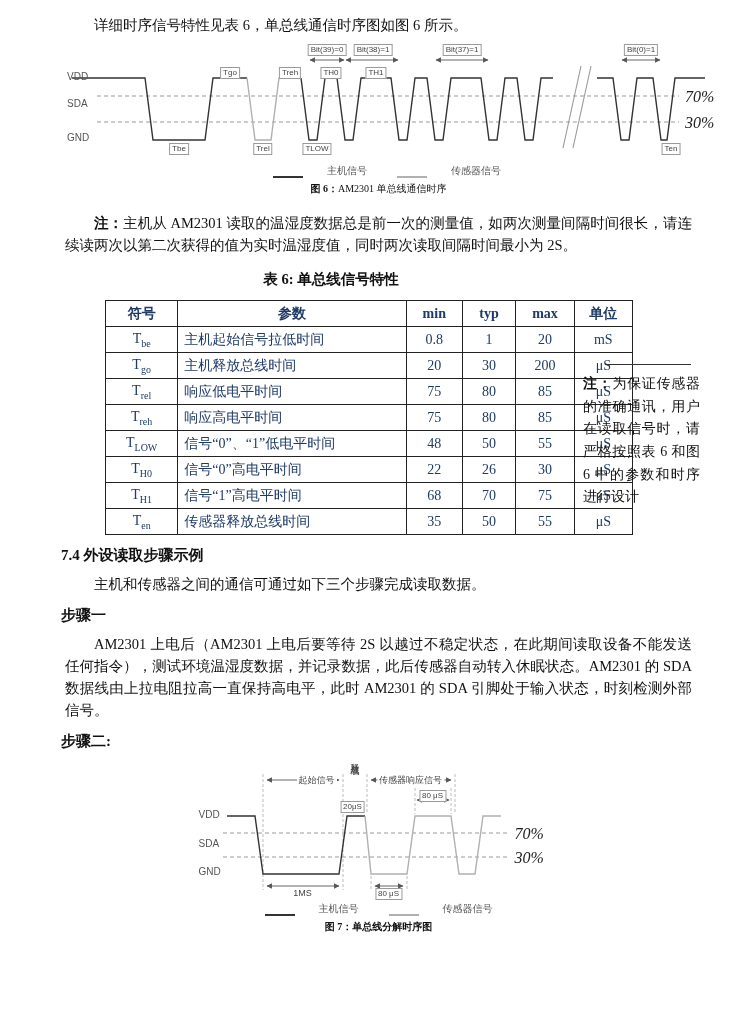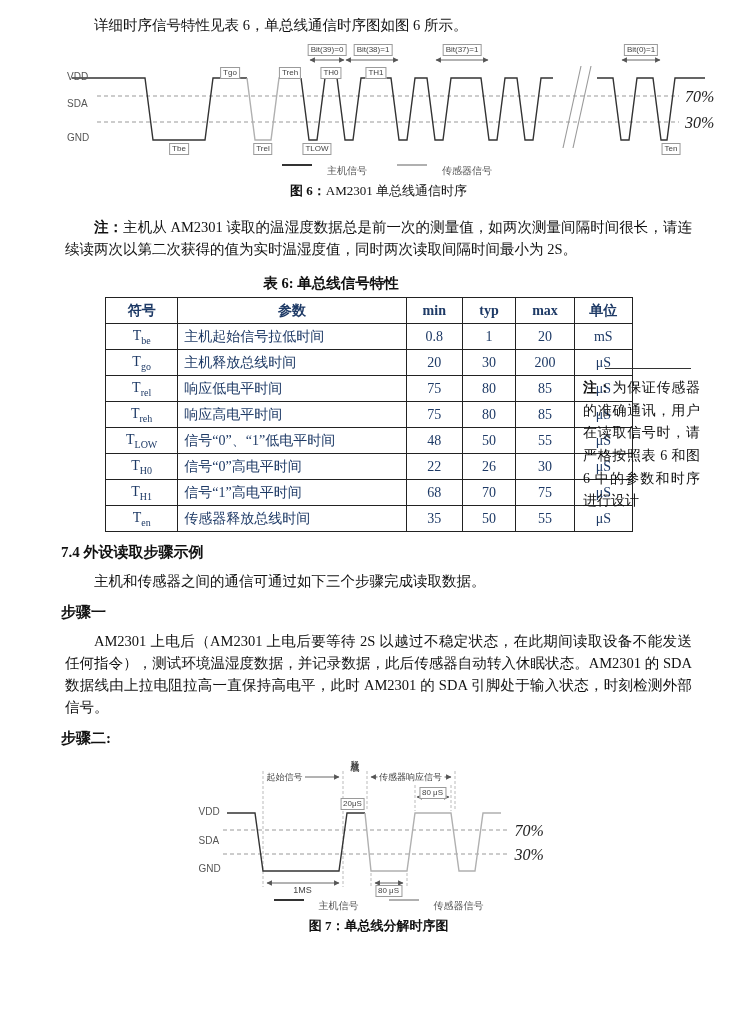--- a/index.html
+++ b/index.html
@@ -11,27 +11,27 @@
   .heading{font-weight:bold;font-size:15px;margin:11px 0 3px 4px;}
   .figure{position:relative;margin:2px auto 0 auto;}
   svg{display:block;}
   .sig-label{position:absolute;font-size:10px;color:#555;font-family:"Liberation Sans",sans-serif;}
   .pct-label{position:absolute;font-size:16px;color:#222;font-style:italic;}
   .tiny-box{position:absolute;transform:translateX(-50%);border:1px solid #9a9a9a;background:#fff;font-size:8px;line-height:10px;padding:0 2px;color:#444;font-family:"Liberation Sans",sans-serif;white-space:nowrap;}
   .anno-label{position:absolute;transform:translateX(-50%);background:#fff;font-size:9px;color:#444;font-family:"Liberation Sans",sans-serif;white-space:nowrap;padding:0 2px;}
   .anno-plain{position:absolute;transform:translateX(-50%);font-size:9px;color:#444;font-family:"Liberation Sans",sans-serif;white-space:nowrap;}
   .vert{writing-mode:vertical-rl;text-orientation:upright;letter-spacing:1px;}
   .fig-legend{display:flex;justify-content:center;align-items:center;gap:30px;margin-top:2px;font-size:10px;color:#555;font-family:"Liberation Sans",sans-serif;}
-  .legend-item{display:flex;align-items:flex-start;gap:15px;}
+  .legend-item{display:flex;align-items:flex-end;gap:24px;}
   .swatch{display:inline-block;width:30px;border-top:2px solid #333;}
   .swatch.gray{border-top-color:#b0b0b0;}
-  .fig-caption{text-align:center;font-size:13px;margin:4px 0 0 0;}
+  .fig-caption{text-align:center;font-size:10px;margin:4px 0 0 0;}
   .table-zone{display:flex;margin:4px 0 0 48px;}
   .table-block{width:452px;}
-  .table-title{text-align:center;font-weight:bold;font-size:14.5px;margin:6px 0 4px 0;}
+  .table-title{text-align:center;font-weight:bold;font-size:14.5px;margin:6px 0 11px 0;}
   table.sig{border-collapse:collapse;width:528px;color:#1e3a66;font-size:14px;}
   table.sig th,table.sig td{border:1px solid #222;padding:1px 6px;height:23px;}
   table.sig th{font-weight:bold;text-align:center;}
   td.c{text-align:center;}
   td.l{text-align:left;}
   sub{font-size:10px;}
   .side-note{width:132px;margin-left:26px;margin-top:100px;font-size:14px;line-height:1.62;text-align:justify;}
   .side-rule{border-top:1px solid #333;width:86px;margin:0 0 8px 22px;}
   .wave-host{fill:none;stroke:#333;stroke-width:1.4;stroke-linejoin:miter;}
   .wave-sensor{fill:none;stroke:#b0b0b0;stroke-width:1.4;stroke-linejoin:miter;}
@@ -237,21 +237,21 @@
       <line class="dim" x1="78" y1="132" x2="150" y2="132" marker-start="url(#ma7)" marker-end="url(#ma7)"></line>
       <line class="dim" x1="186" y1="132" x2="214" y2="132" marker-start="url(#ma7)" marker-end="url(#ma7)"></line>
     </svg>
 
     <div class="sig-label" style="left:10px;top:55px;">VDD</div>
     <div class="sig-label" style="left:10px;top:84px;">SDA</div>
     <div class="sig-label" style="left:10px;top:112px;">GND</div>
     <div class="pct-label" style="left:326px;top:71px;">70%</div>
     <div class="pct-label" style="left:326px;top:95px;">30%</div>
 
-    <div class="anno-label" style="left:96px;top:20px;">起始信号</div>
+    <div class="anno-label" style="left:128px;top:20px;">起始信号</div>
     <div class="anno-label vert" style="left:166px;top:2px;transform:translateX(-50%);">释放总线</div>
     <div class="tiny-box" style="left:164px;top:47px;">20μS</div>
     <div class="anno-label" style="left:222px;top:20px;">传感器响应信号</div>
     <div class="tiny-box" style="left:244px;top:36px;">80 μS</div>
     <div class="anno-plain" style="left:114px;top:134px;">1MS</div>
     <div class="tiny-box" style="left:200px;top:134px;">80 μS</div>
 
     <div class="fig-legend">
       <span class="legend-item">
         <span class="swatch"></span>

